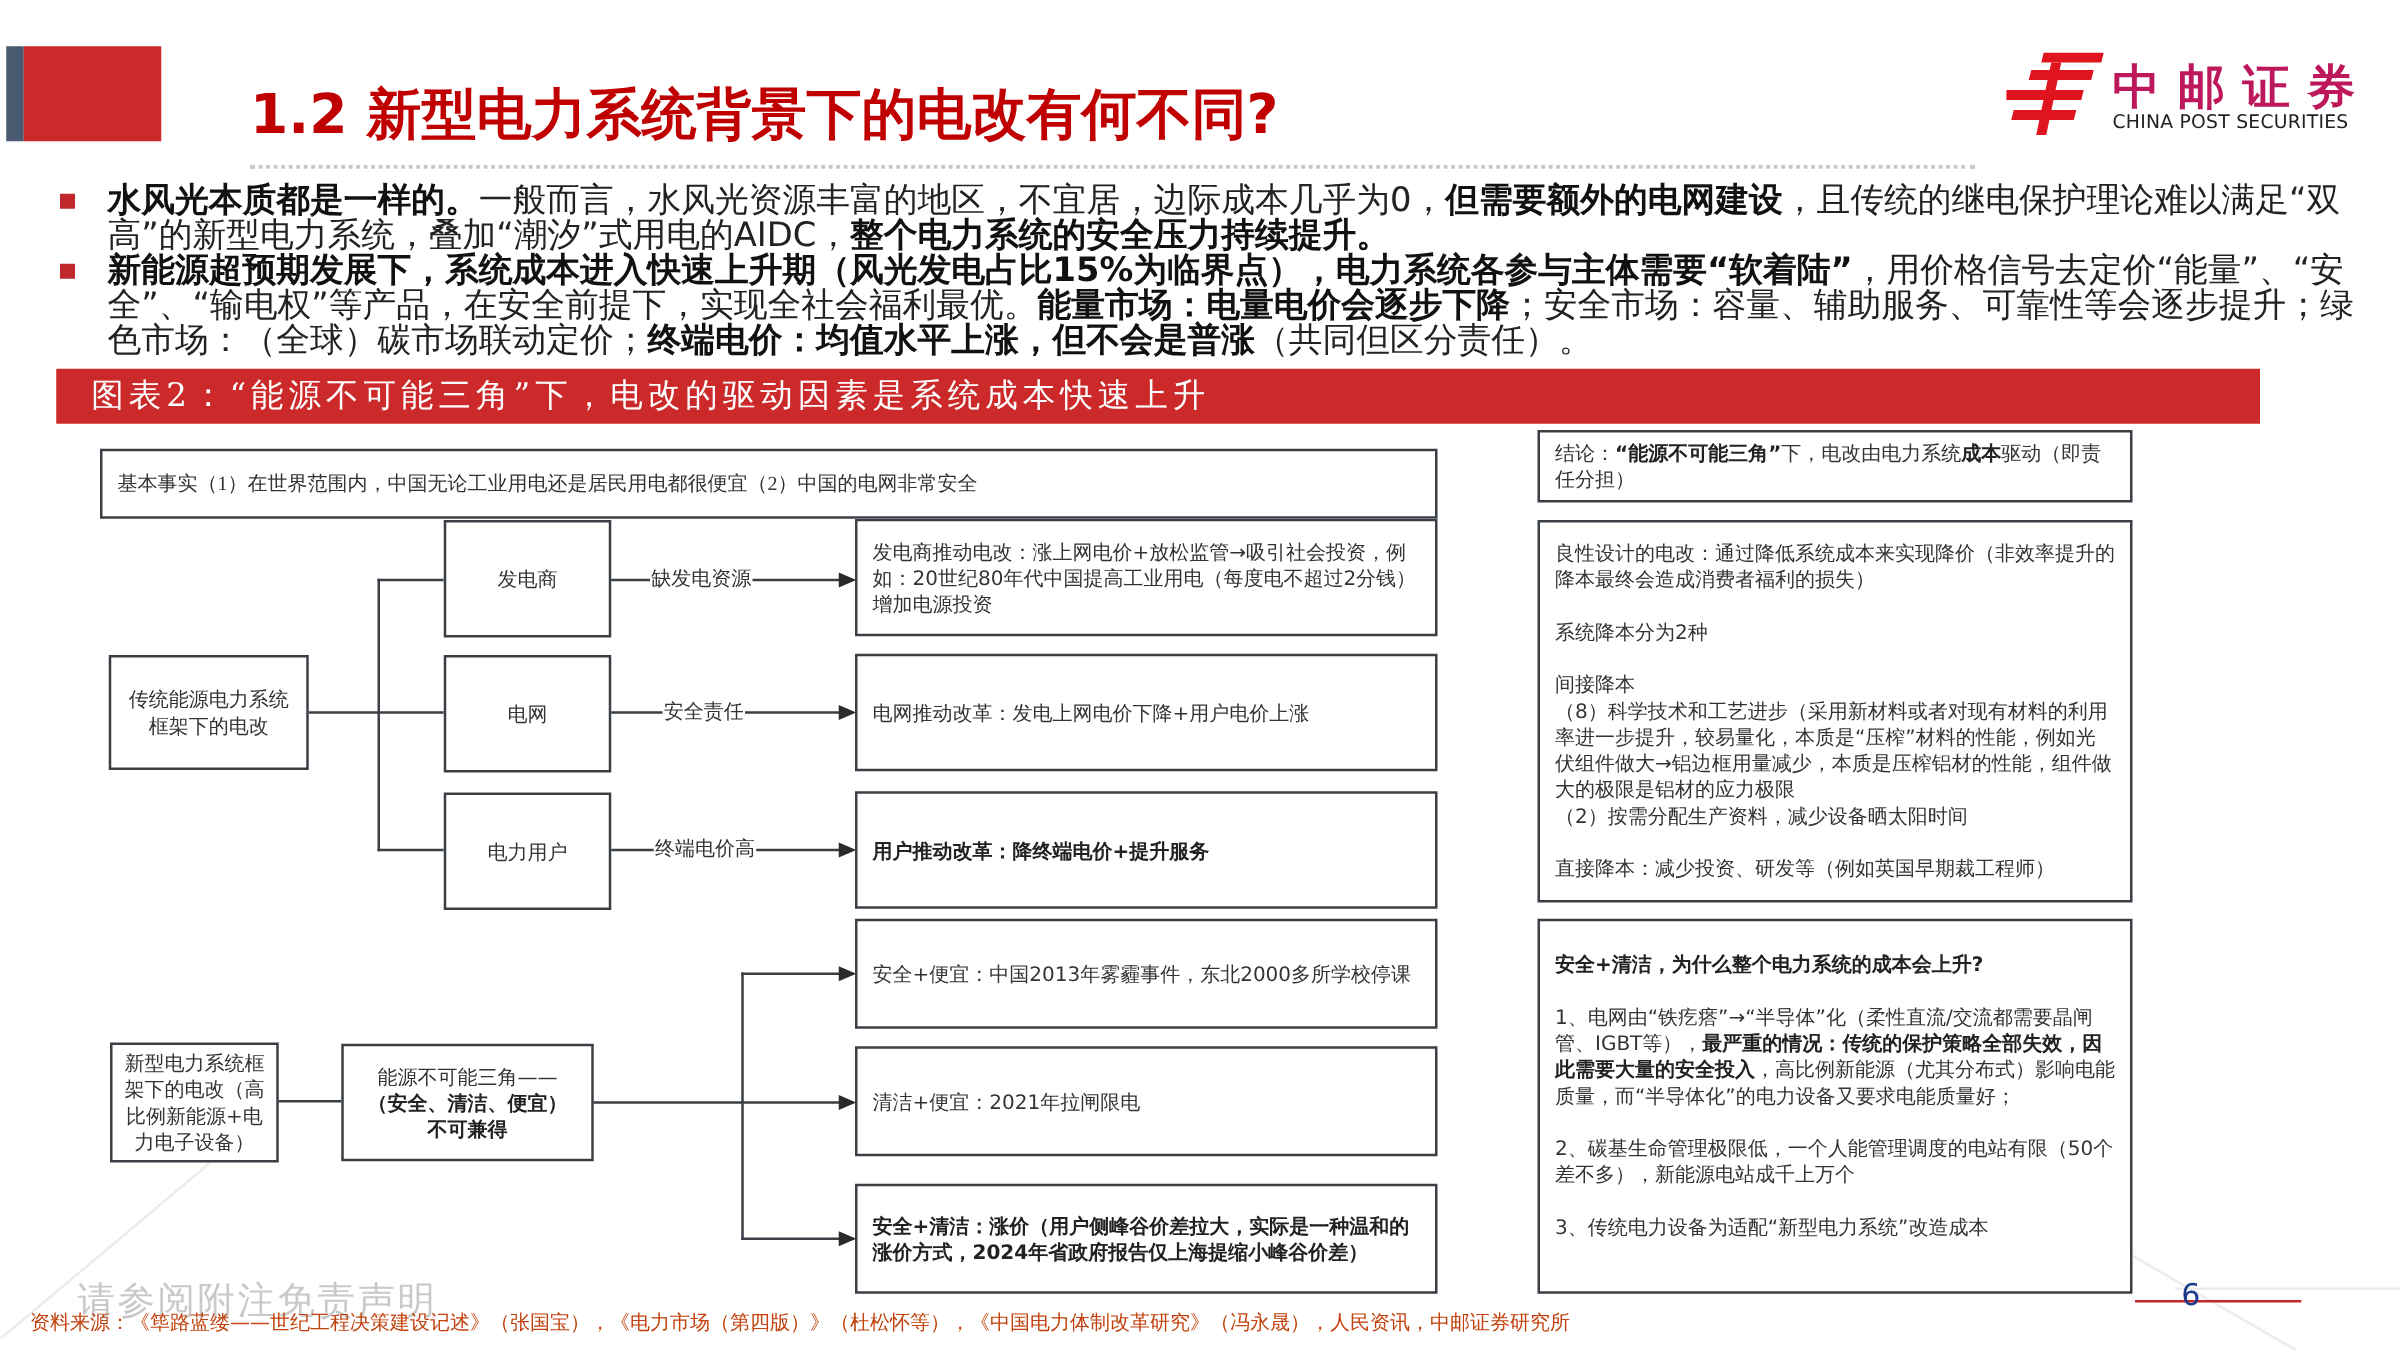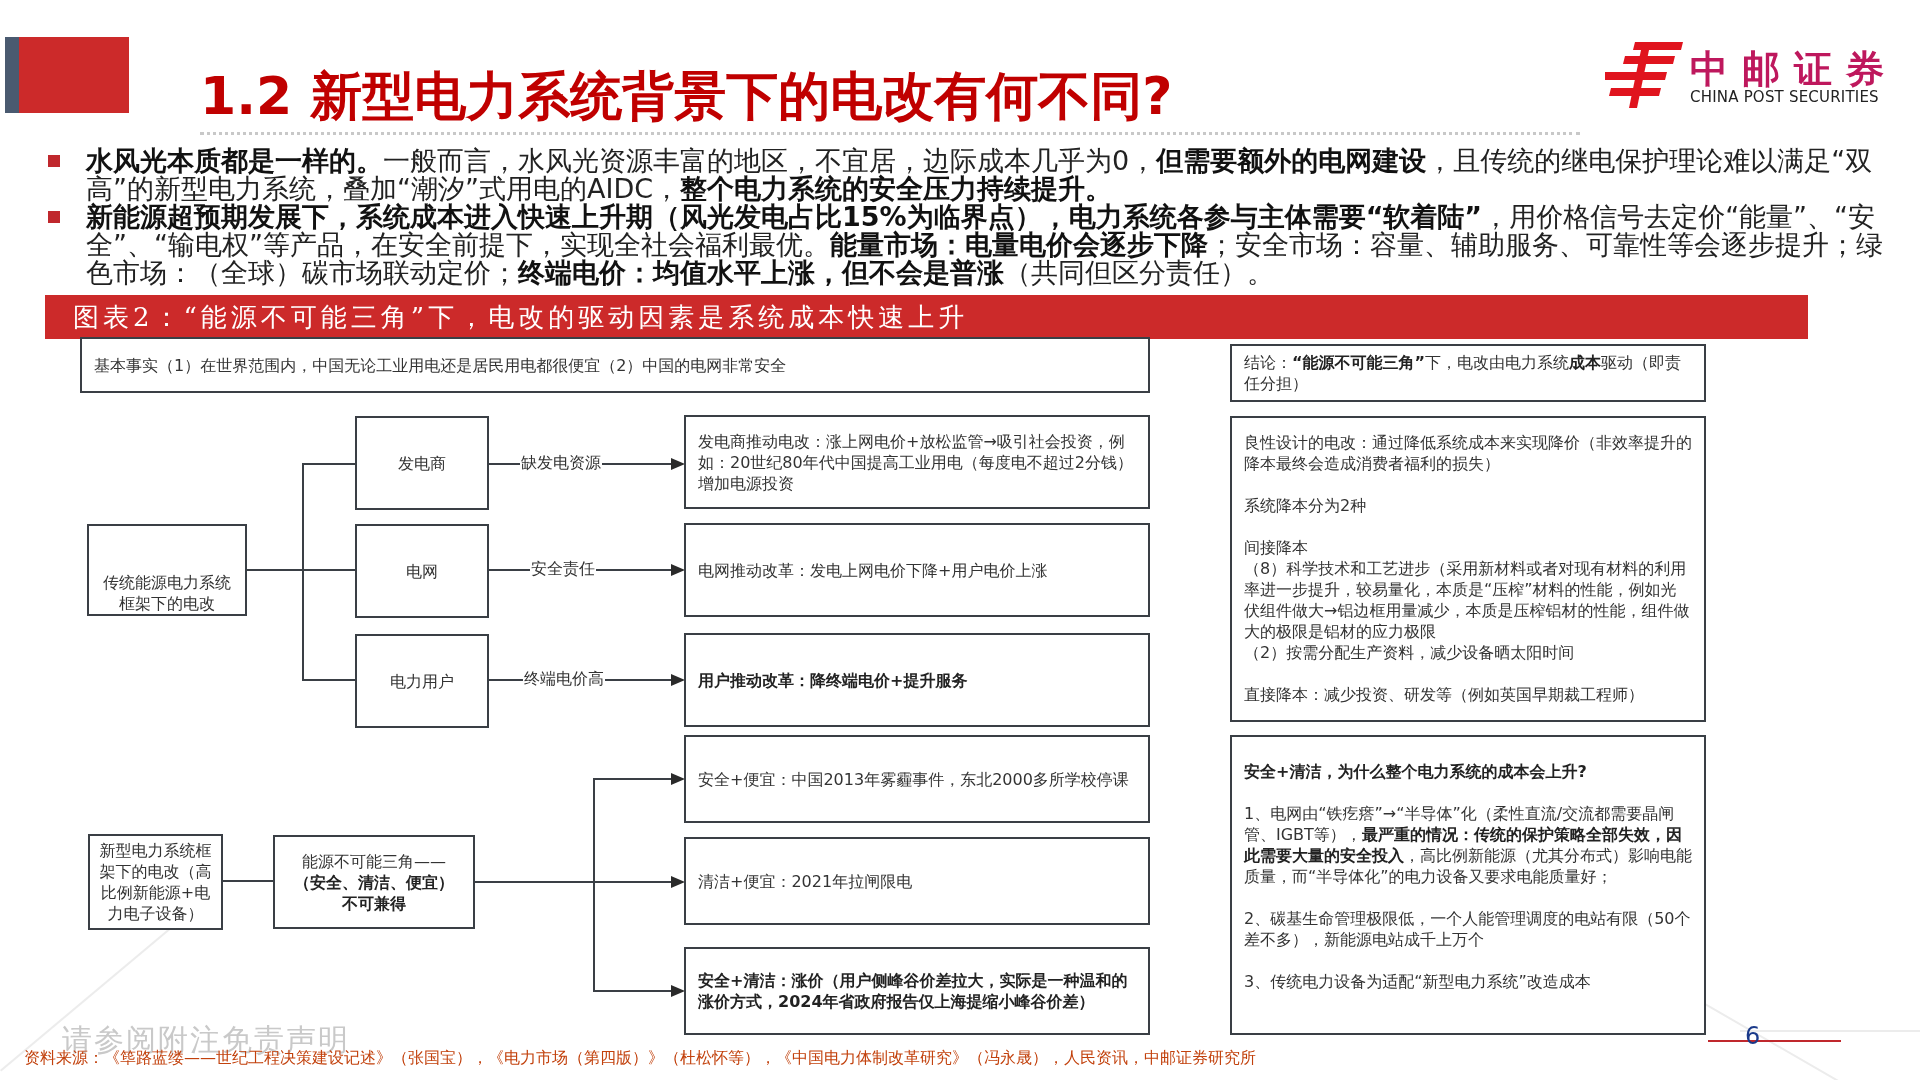--- a/index.html
+++ b/index.html
@@ -4,21 +4,21 @@
 <style>
   html,body{margin:0;padding:0;}
   body{width:1920px;height:1080px;position:relative;overflow:hidden;background:#ffffff;
        font-family:"DejaVu Sans","Liberation Sans",sans-serif;color:#222;}
   .abs{position:absolute;}
   
   .bgline{position:absolute;height:2px;background:#ececec;transform-origin:0 0;}
   
   .hdr-slate{left:5px;top:37px;width:14px;height:76px;background:#4a5a70;}
   .hdr-red{left:19px;top:37px;width:110px;height:76px;background:#cc2a2a;}
-  .title{left:200px;top:62px;font-size:52px;font-weight:bold;color:#c00000;letter-spacing:0px;white-space:nowrap;font-family:"DejaVu Sans",sans-serif;}
+  .title{left:200px;top:62px;font-size:44px;font-weight:bold;color:#c00000;letter-spacing:0px;white-space:nowrap;font-family:"DejaVu Sans",sans-serif;}
   .dotted{left:200px;top:132px;width:1380px;height:0;border-top:3px dotted #c8c8c8;}
   
   .logo{left:1605px;top:42px;width:80px;height:66px;}
   .logo-cn{left:1690px;top:44px;font-size:38px;font-weight:bold;color:#be185d;letter-spacing:14px;white-space:nowrap;}
   .logo-en{left:1690px;top:88px;font-size:15px;color:#222;white-space:nowrap;letter-spacing:0.2px;}
   
   .bullets{left:48px;top:147px;width:1840px;font-size:27px;line-height:28px;color:#222;}
   .bullet{position:relative;padding-left:38px;margin:0;}
   .bullet .sq{position:absolute;left:0;top:8px;width:12px;height:12px;background:#c0282d;}
   .bullet b{font-weight:bold;color:#111;}
@@ -71,25 +71,25 @@
     <b>水风光本质都是一样的。</b><span>一般而言，水风光资源丰富的地区，不宜居，边际成本几乎为0，</span><b>但需要额外的电网建设</b><span>，且传统的继电保护理论难以满足“双高”的新型电力系统，叠加“潮汐”式用电的AIDC，</span><b>整个电力系统的安全压力持续提升。</b>
   </p>
   <p class="bullet">
     <span class="sq"></span>
     <b>新能源超预期发展下，系统成本进入快速上升期（风光发电占比15%为临界点），电力系统各参与主体需要“软着陆”</b><span>，用价格信号去定价“能量”、“安全”、“输电权”等产品，在安全前提下，实现全社会福利最优。</span><b>能量市场：电量电价会逐步下降</b><span>；安全市场：容量、辅助服务、可靠性等会逐步提升；绿色市场：（全球）碳市场联动定价；</span><b>终端电价：均值水平上涨，但不会是普涨</b><span>（共同但区分责任）。</span>
   </p>
 </div>
 
 <div class="abs banner">图表2：“能源不可能三角”下，电改的驱动因素是系统成本快速上升</div>
 
-<div class="box left" style="left:80px;top:337px;width:1070px;height:56px;padding-left:12px;">
+<div class="box left" style="left:80px;top:359px;width:1070px;height:56px;padding-left:12px;font-family:Liberation Serif, serif;">
   <span>基本事实（1）在世界范围内，中国无论工业用电还是居民用电都很便宜（2）中国的电网非常安全</span>
 </div>
 
-<div class="box center" style="left:87px;top:524px;width:160px;height:92px;padding:0 12px;align-items:flex-end;">
+<div class="box center" style="left:87px;top:524px;width:160px;height:92px;padding:0 12px;">
   <span>传统能源电力系统框架下的电改</span>
 </div>
 
 <div class="line" style="left:247px;top:569px;width:108px;height:2px;"></div>
 <div class="line" style="left:302px;top:463px;width:2px;height:218px;"></div>
 <div class="line" style="left:302px;top:463px;width:53px;height:2px;"></div>
 <div class="line" style="left:302px;top:679px;width:53px;height:2px;"></div>
 
 <div class="box center" style="left:355px;top:416px;width:134px;height:94px;">
   <span>发电商</span>

